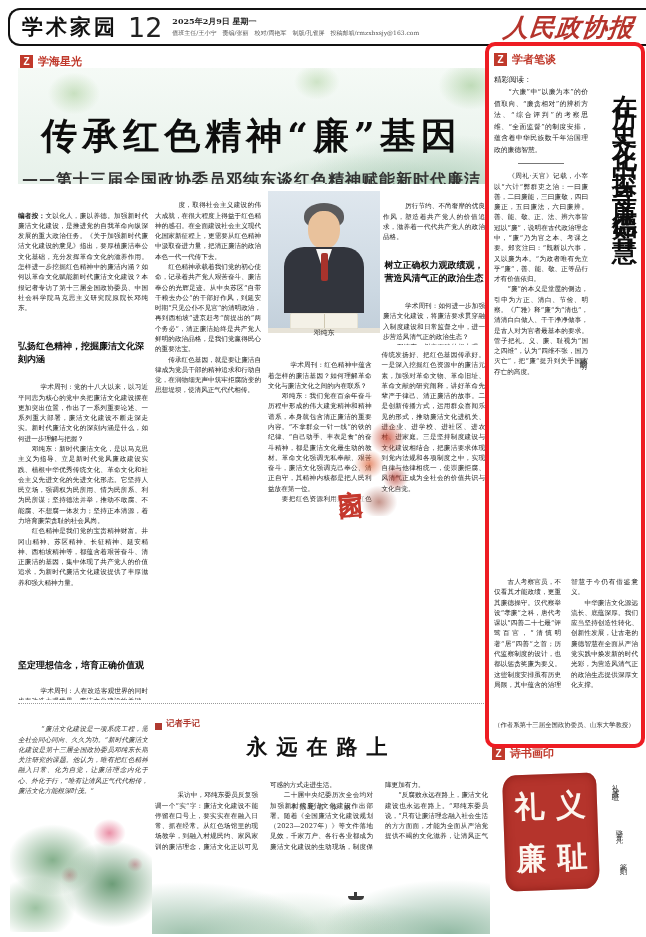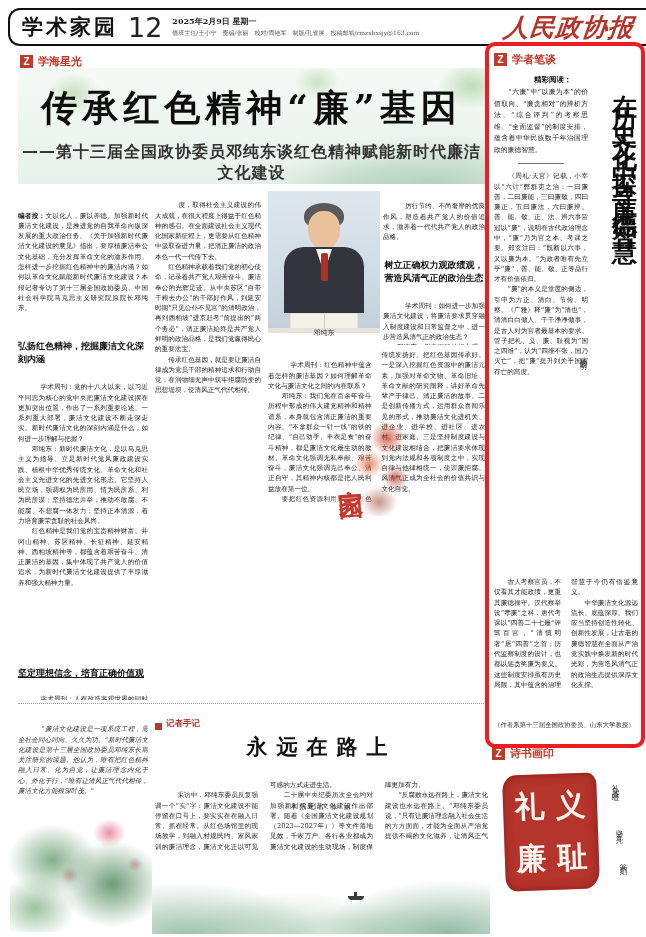--- a/index.html
+++ b/index.html
@@ -22,21 +22,21 @@
     display:flex;align-items:center;justify-content:center;font-family:"Liberation Sans",sans-serif;flex:0 0 13px;}
   
   .banner{position:absolute;left:18px;top:68px;width:467px;height:116px;overflow:hidden;
     background:
       radial-gradient(40% 60% at 90% 100%, rgba(140,185,155,.55), rgba(140,185,155,0) 72%),
       radial-gradient(30% 45% at 72% 105%, rgba(165,200,175,.45), rgba(165,200,175,0) 70%),
       radial-gradient(8% 26% at 12% 22%, rgba(150,195,130,.45), rgba(150,195,130,0) 70%),
       radial-gradient(7% 22% at 64% 12%, rgba(150,195,130,.4), rgba(150,195,130,0) 70%),
       radial-gradient(10% 30% at 97% 15%, rgba(140,190,125,.5), rgba(140,190,125,0) 70%),
       linear-gradient(180deg,#f5faf6,#e7f1ea);}
-  .headline{margin-top:16px;text-align:center;font-size:36px;font-weight:900;letter-spacing:5px;color:#0d0d0d;}
+  .headline{margin-top:44px;text-align:center;font-size:36px;font-weight:900;letter-spacing:5px;color:#0d0d0d;}
   .subhead-line{margin-top:9px;text-align:center;font-size:16px;font-weight:bold;color:#333;letter-spacing:1px;}
   .byline-main{margin-top:7px;text-align:center;font-size:7.5px;color:#444;letter-spacing:2px;}
   
   .txt{font-size:6.6px;line-height:1.56;text-align:justify;color:#1c1c1c;white-space:pre-wrap;overflow:hidden;}
   .colblock{position:absolute;}
   .ed-label{font-weight:bold;}
   .inner-subhead{font-size:9px;font-weight:900;color:#111;margin:6px 0;line-height:1.45;text-align:left;}
   .cols2{column-count:2;column-gap:10px;}
   .cols3{column-count:3;column-gap:12px;}
   
@@ -84,21 +84,21 @@
       radial-gradient(50% 95% at 88% 100%, rgba(108,162,132,.75), rgba(108,162,132,0) 75%),
       radial-gradient(35% 60% at 65% 100%, rgba(172,202,178,.45), rgba(172,202,178,0) 70%);}
   .boat{position:absolute;left:58%;top:38px;width:16px;height:4px;background:#3b3b3b;border-radius:0 0 8px 8px;}
   .boat:before{content:"";position:absolute;left:6px;top:-4px;width:3px;height:4px;background:#3b3b3b;}
   
   .annotation{position:absolute;left:485px;top:42px;width:152px;height:698px;border:4.5px solid #ee1c23;
     border-radius:10px;pointer-events:none;z-index:50;}
   .scholar{position:absolute;left:494px;top:52px;width:144px;height:684px;overflow:hidden;}
   .scholar-flex{display:flex;margin-top:8px;}
   .scholar-left{flex:1;min-width:0;}
-  .reading-label{font-size:7.5px;font-weight:bold;color:#111;margin-bottom:2px;margin-left:40px;}
+  .reading-label{font-size:7.5px;font-weight:normal;color:#111;margin-bottom:2px;}
   .reading-quote{font-size:6.8px;line-height:1.7;text-align:justify;white-space:pre-wrap;color:#222;}
   .mini-rule{width:46px;border-top:1px solid #777;margin:7px auto;}
   .scholar-bodytop{height:370px;}
   .v-title{width:46px;writing-mode:vertical-rl;font-size:25px;font-weight:900;letter-spacing:13px;
     color:#0d0d0d;margin-left:4px;line-height:1.1;height:496px;}
   .scholar-author{position:absolute;right:50px;top:300px;writing-mode:vertical-rl;font-size:7px;color:#333;letter-spacing:3px;}
   .scholar-bottom{margin-top:6px;height:140px;}
   .scholar-attrib{margin-top:4px;font-size:6.4px;color:#333;text-align:justify;}
   
   .art{position:absolute;left:492px;top:746px;width:148px;height:186px;}
@@ -138,21 +138,21 @@
   </div>
 
   <div class="colblock txt" style="left:18px;top:190px;width:130px;height:446px;">
     <p style="margin:0;"><b class="ed-label">编者按：</b><span>文以化人，廉以养德。加强新时代廉洁文化建设，是推进党的自我革命向纵深发展的重大政治任务。《关于加强新时代廉洁文化建设的意见》指出，要厚植廉洁奉公文化基础，充分发挥革命文化的滋养作用。怎样进一步挖掘红色精神中的廉洁内涵？如何以革命文化赋能新时代廉洁文化建设？本报记者专访了第十三届全国政协委员、中国社会科学院马克思主义研究院原院长邓纯东。</span></p>
     <div class="inner-subhead">弘扬红色精神，挖掘廉洁文化深刻内涵</div>
     <span>　　学术周刊：党的十八大以来，以习近平同志为核心的党中央把廉洁文化建设摆在更加突出位置，作出了一系列重要论述、一系列重大部署，廉洁文化建设不断走深走实。新时代廉洁文化的深刻内涵是什么，如何进一步理解与把握？
 　　邓纯东：新时代廉洁文化，是以马克思主义为指导、立足新时代党风廉政建设实践、植根中华优秀传统文化、革命文化和社会主义先进文化的先进文化形态。它坚持人民立场，强调权为民所用、情为民所系、利为民所谋；坚持德法并举，推动不敢腐、不能腐、不想腐一体发力；坚持正本清源，着力培育廉荣贪耻的社会风尚。
 　　红色精神是我们党的宝贵精神财富。井冈山精神、苏区精神、长征精神、延安精神、西柏坡精神等，都蕴含着艰苦奋斗、清正廉洁的基因，集中体现了共产党人的价值追求，为新时代廉洁文化建设提供了丰厚滋养和强大精神力量。</span>
   </div>
   <div class="colblock txt" style="left:18px;top:638px;width:130px;height:62px;">
-    <div class="inner-subhead" style="margin:8px 0 4px 0;text-decoration:underline;">坚定理想信念，培育正确价值观</div>
+    <div class="inner-subhead" style="margin:0 0 4px 0;">坚定理想信念，培育正确价值观</div>
     <span>　　学术周刊：人在改造客观世界的同时也在改造主观世界。廉洁文化建设的关键，是否在于人的世界观、人生观、价值观这个“总开关”？
 　　邓纯东：是的。理想信念是共产党人精神上的“钙”，理想信念坚定，骨头才会硬。</span>
   </div>
 
   <div class="colblock txt" style="left:155px;top:190px;width:106px;height:510px;">
     <span>　　度，取得社会主义建设的伟大成就，在很大程度上得益于红色精神的感召。在全面建设社会主义现代化国家新征程上，更需要从红色精神中汲取奋进力量，把清正廉洁的政治本色一代一代传下去。
 　　红色精神承载着我们党的初心使命，记录着共产党人艰苦奋斗、廉洁奉公的光辉足迹。从中央苏区“自带干粮去办公”的干部好作风，到延安时期“只见公仆不见官”的清明政治，再到西柏坡“进京赶考”前提出的“两个务必”，清正廉洁始终是共产党人鲜明的政治品格，是我们党赢得民心的重要法宝。
 　　传承红色基因，就是要让廉洁自律成为党员干部的精神追求和行动自觉，在润物细无声中筑牢拒腐防变的思想堤坝，使清风正气代代相传。</span>
   </div>
 

